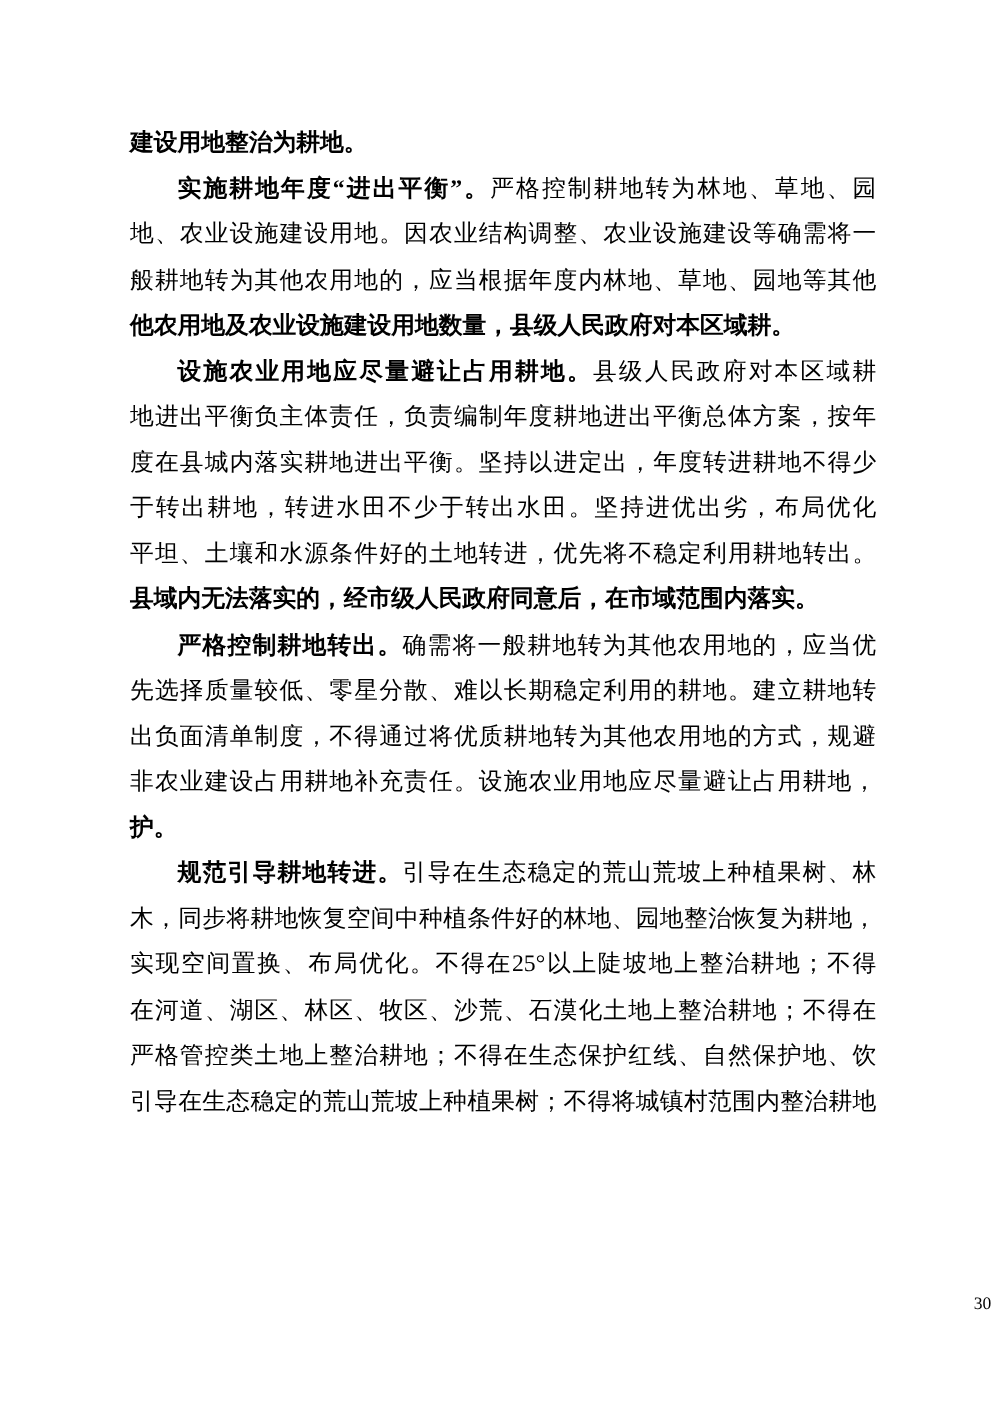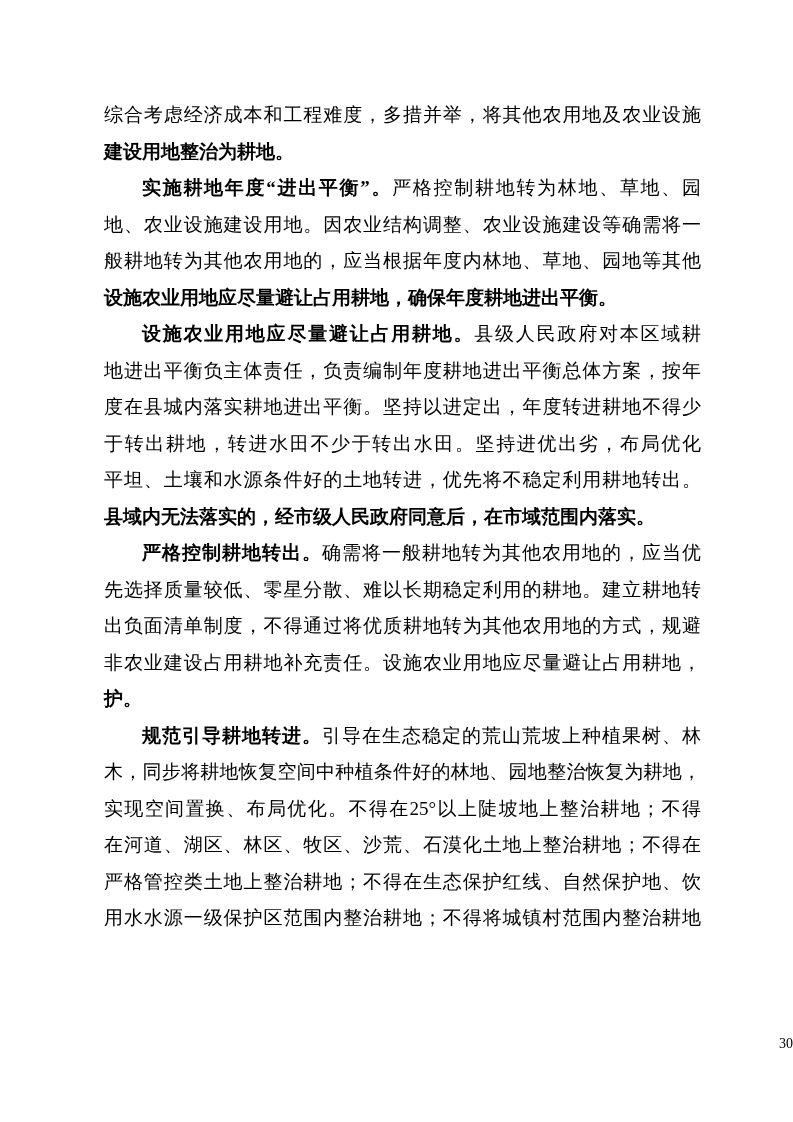--- a/index.html
+++ b/index.html
@@ -51,40 +51,39 @@
     font-size: 14px;
     line-height: 20px;
     color: #000000;
   }
 </style>
 </head>
 <body>
 
 <div class="page">
   <div class="text-block" id="body-container">
-      <div class="line">综合考虑经济成本和工程难度，多措并举，将其他农用地及农业设施</div>
       <div class="line para-last">建设用地整治为耕地。</div>
       <div class="line indent"><span class="lead">实施耕地年度“进出平衡”。</span>严格控制耕地转为林地、草地、园</div>
       <div class="line">地、农业设施建设用地。因农业结构调整、农业设施建设等确需将一</div>
       <div class="line">般耕地转为其他农用地的，应当根据年度内林地、草地、园地等其他</div>
-      <div class="line para-last">设施农业用地应尽量避让占用耕地，确保年度耕地进出平衡。</div>
+      <div class="line para-last">他农用地及农业设施建设用地数量，县级人民政府对本区域耕。</div>
       <div class="line indent"><span class="lead">设施农业用地应尽量避让占用耕地。</span>县级人民政府对本区域耕</div>
       <div class="line">地进出平衡负主体责任，负责编制年度耕地进出平衡总体方案，按年</div>
       <div class="line">度在县城内落实耕地进出平衡。坚持以进定出，年度转进耕地不得少</div>
       <div class="line">于转出耕地，转进水田不少于转出水田。坚持进优出劣，布局优化</div>
       <div class="line">平坦、土壤和水源条件好的土地转进，优先将不稳定利用耕地转出。</div>
       <div class="line para-last">县域内无法落实的，经市级人民政府同意后，在市域范围内落实。</div>
       <div class="line indent"><span class="lead">严格控制耕地转出。</span>确需将一般耕地转为其他农用地的，应当优</div>
       <div class="line">先选择质量较低、零星分散、难以长期稳定利用的耕地。建立耕地转</div>
       <div class="line">出负面清单制度，不得通过将优质耕地转为其他农用地的方式，规避</div>
       <div class="line">非农业建设占用耕地补充责任。设施农业用地应尽量避让占用耕地，</div>
       <div class="line para-last">护。</div>
       <div class="line indent"><span class="lead">规范引导耕地转进。</span>引导在生态稳定的荒山荒坡上种植果树、林</div>
       <div class="line">木，同步将耕地恢复空间中种植条件好的林地、园地整治恢复为耕地，</div>
       <div class="line">实现空间置换、布局优化。不得在25°以上陡坡地上整治耕地；不得</div>
       <div class="line">在河道、湖区、林区、牧区、沙荒、石漠化土地上整治耕地；不得在</div>
       <div class="line">严格管控类土地上整治耕地；不得在生态保护红线、自然保护地、饮</div>
-      <div class="line">用水水源一级保护区范围内整治耕地；不得将城镇村范围内整治耕地</div>
+      <div class="line">引导在生态稳定的荒山荒坡上种植果树；不得将城镇村范围内整治耕地</div>
     </div>
   <div class="page-footer">
     <span>30</span>
   </div>
 </div>
 
 </body></html>

